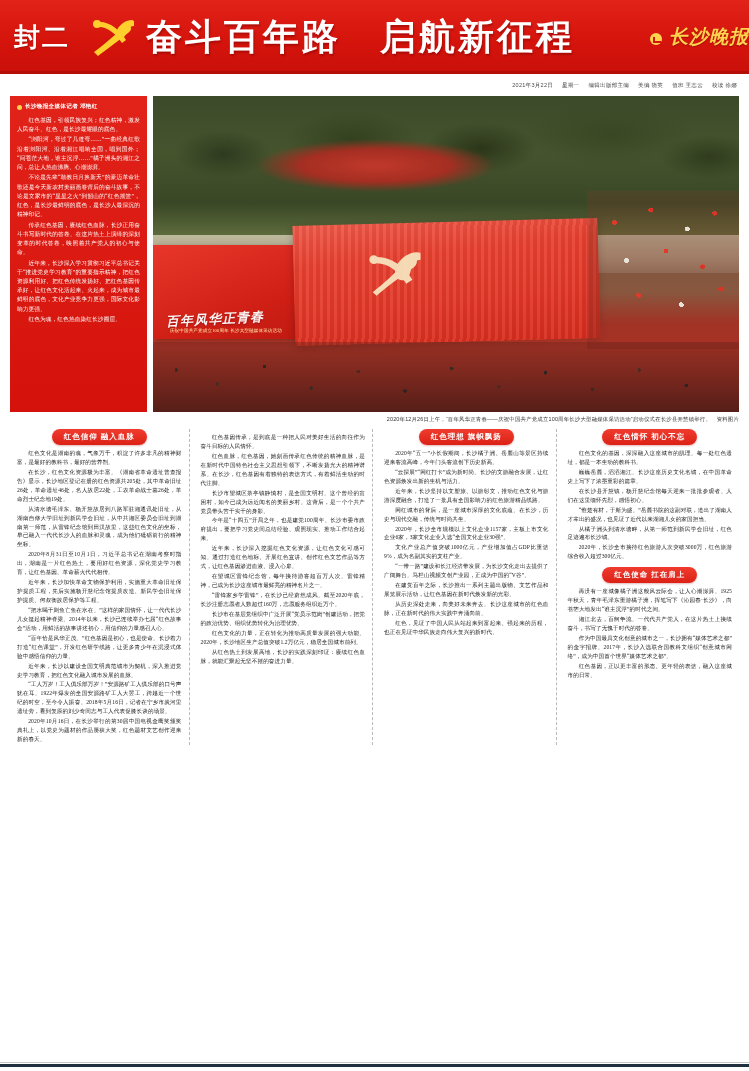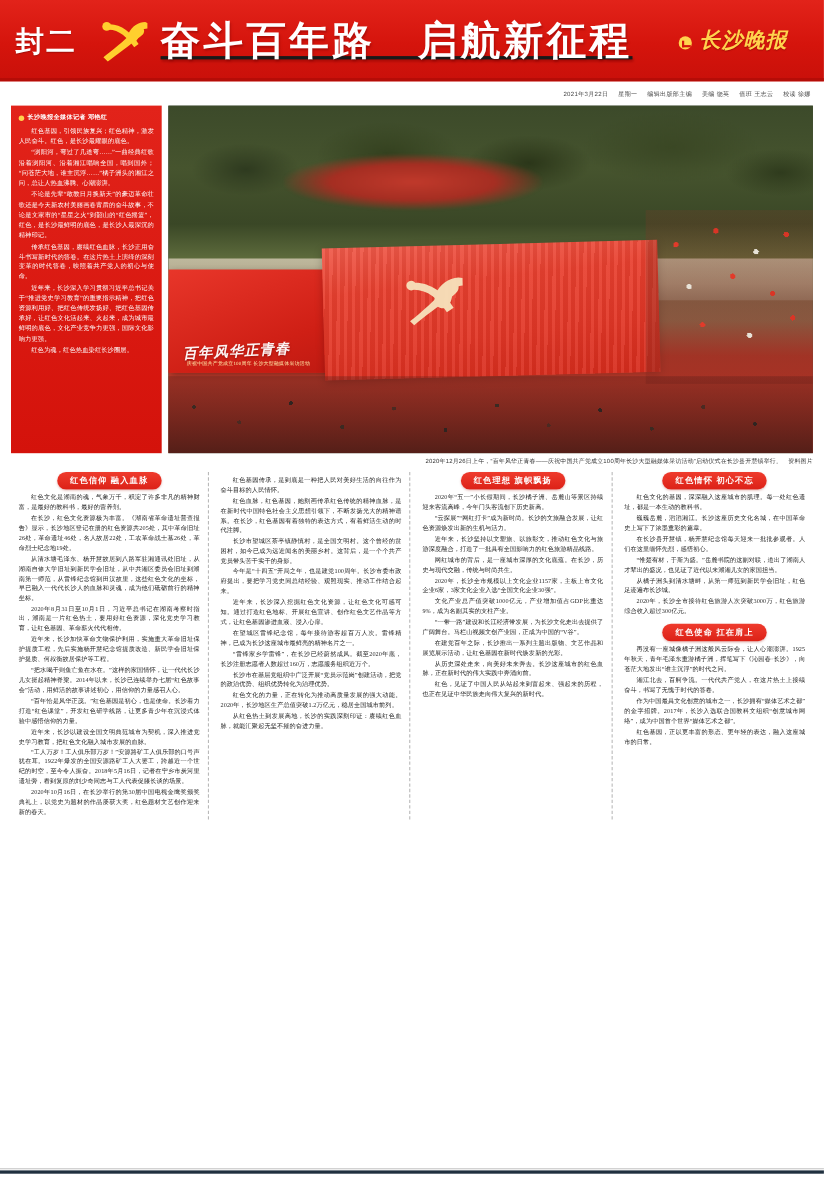--- a/index.html
+++ b/index.html
@@ -24,37 +24,37 @@
   .page-label{
     color:#fff;font-size:26px;font-weight:700;letter-spacing:2px;
     margin-left:14px;width:74px;flex:0 0 auto;
     font-family:"Liberation Sans","DejaVu Sans",sans-serif;
     text-shadow:0 1px 1px rgba(0,0,0,.25);
   }
   .emblem{
     flex:0 0 auto;width:54px;height:50px;position:relative;margin-right:4px;
   }
   .emblem svg{display:block;}
-  .slogan-wrap{flex:1 1 auto;text-align:left;padding-right:4px;text-decoration:underline;}
+  .slogan-wrap{flex:1 1 auto;text-align:left;padding-right:4px;}
   .slogan-main{
     color:#fff;font-size:36px;font-weight:700;line-height:1.06;
     letter-spacing:3px;
     font-family:"Liberation Sans","DejaVu Sans",sans-serif;
     text-shadow:1px 2px 2px rgba(120,0,0,.45);
     white-space:nowrap;
   }
   .slogan-sub{
     color:#fff;font-size:16px;font-weight:700;letter-spacing:2px;
     margin-top:2px;margin-left:86px;
     font-family:"Liberation Sans","DejaVu Sans",sans-serif;
     text-shadow:0 1px 1px rgba(120,0,0,.4);
     white-space:nowrap;
   }
   .nameplate{
-    flex:0 0 auto;width:120px;margin-right:12px;
+    flex:0 0 auto;width:120px;text-align:right;
   }
   .nameplate-inner{
     display:inline-block;color:#ffd34d;font-size:19px;font-weight:700;
     font-style:italic;letter-spacing:1px;white-space:nowrap;
     font-family:"Liberation Serif","DejaVu Serif",serif;
     text-shadow:0 1px 1px rgba(120,0,0,.5);
   }
   .nameplate-dot{
     display:inline-block;width:12px;height:12px;border-radius:50%;
     background:#ffd34d;margin-right:3px;vertical-align:middle;position:relative;

